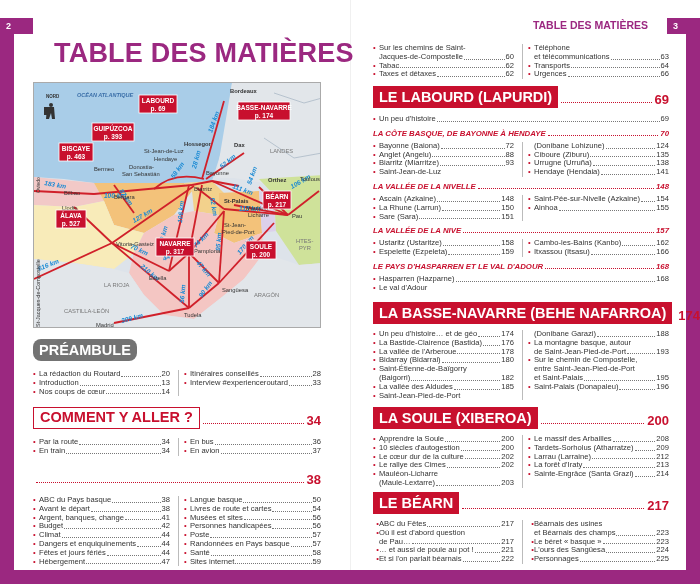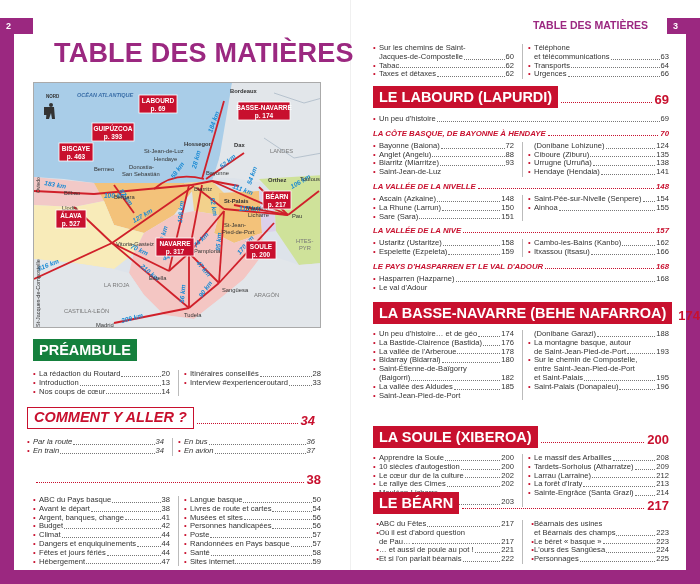--- a/index.html
+++ b/index.html
@@ -25,21 +25,21 @@
   .header-right { position: absolute; right: 52px; top: 19px; font-size: 10.5px; font-weight: bold; color: #9b2880; }
 
   
   .map { position: absolute; left: 33px; top: 82px; width: 288px; height: 246px; border: 1px solid #aaa; overflow: hidden; background: #dde3ea; }
   .map svg { position: absolute; left: 0; top: 0; }
 
   
   .sect { position: absolute; }
   .sect-head { display: flex; align-items: flex-end; height: 22px; }
   .sect-box { height: 22px; padding: 0 6px; font-size: 14.5px; font-weight: bold; line-height: 22px; white-space: nowrap; }
-  .sect-box.purple { background: #15803d; color: #fff; }
+  .sect-box.purple { background: #737373; color: #fff; border-radius: 8px; }
   .sect-box.outline { border: 1.5px solid #c8102e; color: #c8102e; line-height: 19px; }
   .sect-box.red { background: #c8102e; color: #fff; margin-top: 48px; }
   .sect-dots { flex: 1; border-bottom: 1px dotted #c8102e; margin: 0 3px 5px 3px; }
   .sect-page { font-size: 13px; font-weight: bold; color: #c8102e; line-height: 16px; }
 
   .cols { display: flex; margin-top: 6px; }
   .col { flex: 1; }
   .col + .col { border-left: 1px solid #bbb; margin-left: 8px; padding-left: 5px; }
   .item { display: flex; font-size: 7.6px; line-height: 8.8px; color: #333; }
   .item .bul { color: #c8102e; width: 6px; flex: none; }
@@ -273,21 +273,21 @@
           <div class="item">
             <span class="bul">•</span>
             <span class="lbl">Interview #experienceroutard</span>
             <span class="dots"></span>
             <span class="pg">33</span>
           </div>
         </div>
     </div>
   </div>
 
-  <div class="sect" style="left:27px; top:407px; width:288px;font-style:italic;">
+  <div class="sect" style="left:33px; top:407px; width:288px;">
     <div class="sect-head">
       <span class="sect-box outline">COMMENT Y ALLER ?</span>
       <span class="sect-dots"></span>
       <span class="sect-page">34</span>
     </div>
     <div class="cols" style="margin-top:9px;">
       <div class="col" id="com-c1">
           <div class="item">
             <span class="bul">•</span>
             <span class="lbl">Par la route</span>
@@ -573,21 +573,21 @@
           <div class="item">
             <span class="bul">•</span>
             <span class="lbl">Sare (Sara)</span>
             <span class="dots"></span>
             <span class="pg">151</span>
           </div>
         </div>
       <div class="col" id="niv-c2">
           <div class="item">
             <span class="bul">•</span>
-            <span class="lbl">Saint-Pée-sur-Nivelle (Senpere)</span>
+            <span class="lbl">Saint-Pée-sur-Nivelle (Azkaine)</span>
             <span class="dots"></span>
             <span class="pg">154</span>
           </div>
           <div class="item">
             <span class="bul">•</span>
             <span class="lbl">Ainhoa</span>
             <span class="dots"></span>
             <span class="pg">155</span>
           </div>
         </div>
@@ -737,21 +737,21 @@
           <div class="item">
             <span class="bul">•</span>
             <span class="lbl">Saint-Palais (Donapaleu)</span>
             <span class="dots"></span>
             <span class="pg">196</span>
           </div>
         </div>
     </div>
   </div>
 
-  <div class="sect" style="left:373px; top:426px; width:296px;">
+  <div class="sect" style="left:373px; top:407px; width:296px;">
     <div class="sect-head">
       <span class="sect-box red">LA SOULE (XIBEROA)</span>
       <span class="sect-dots"></span>
       <span class="sect-page">200</span>
     </div>
     <div class="cols">
       <div class="col" id="sou-c1">
           <div class="item">
             <span class="bul">•</span>
             <span class="lbl">Apprendre la Soule</span>

